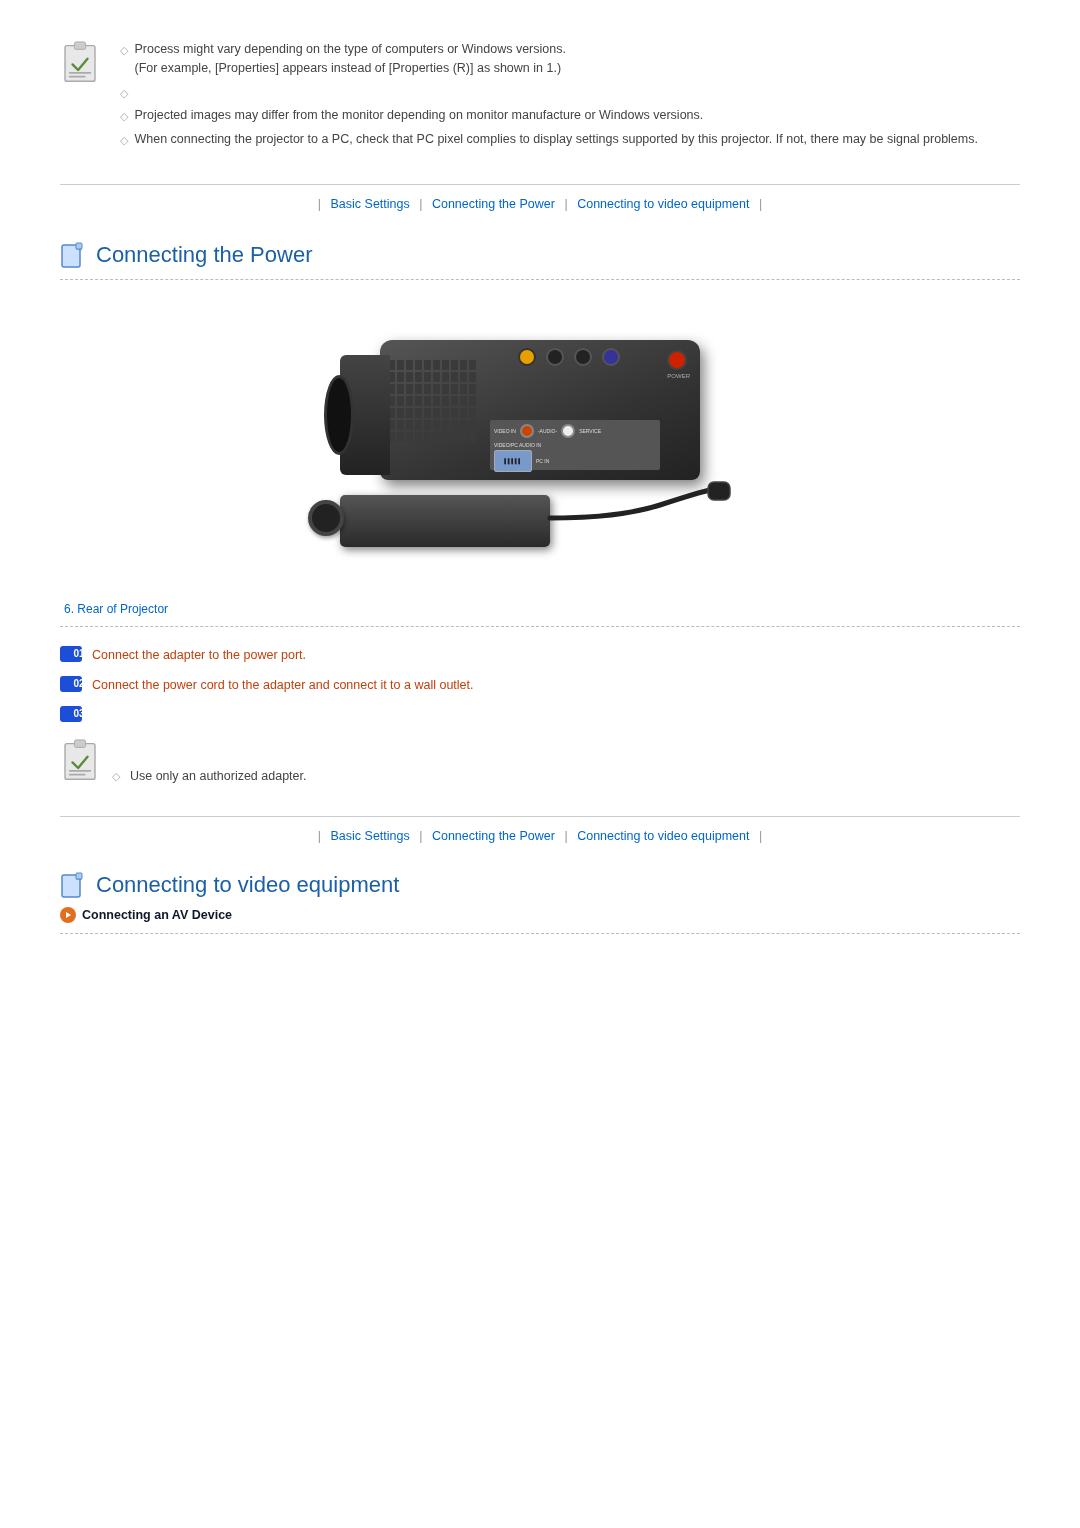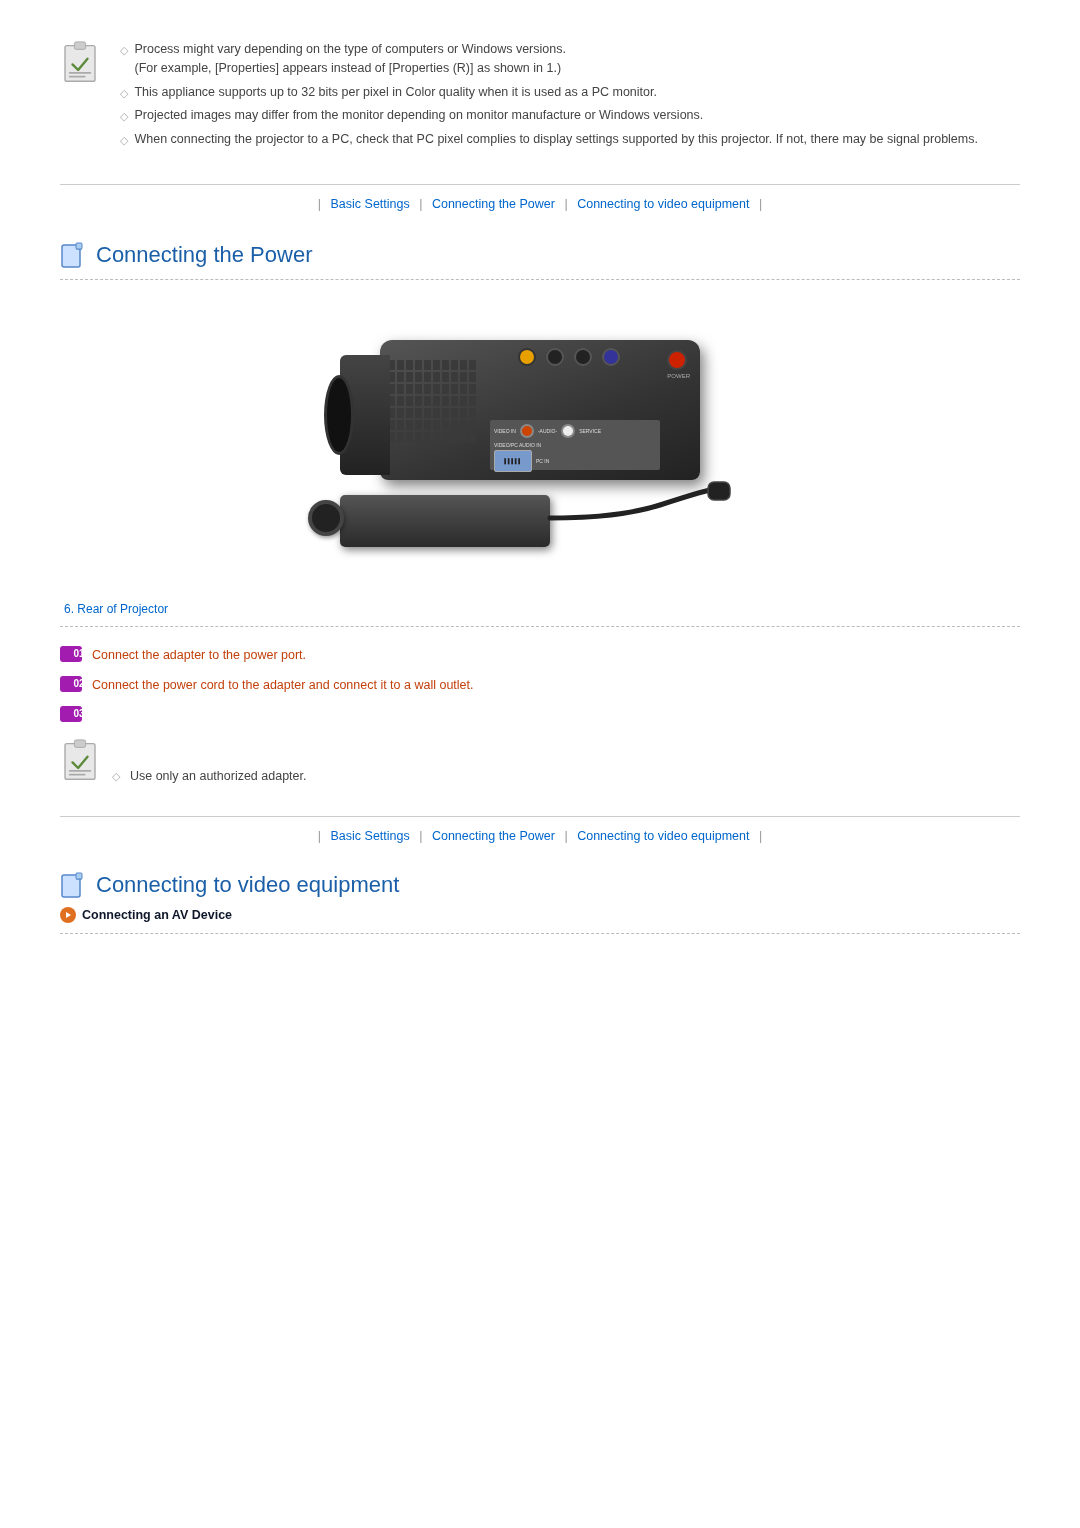--- a/index.html
+++ b/index.html
@@ -118,21 +118,21 @@
       display: flex;
       align-items: center;
       justify-content: center;
       font-size: 10px;
       font-weight: bold;
       color: #fff;
       margin-right: 10px;
       flex-shrink: 0;
       margin-top: 1px;
     }
-    .step-badge.orange { background: #a21caf; padding-left: 16px; }
+    .step-badge.orange { background: #1d4ed8; padding-left: 16px; }
     .step-text {
       font-size: 12.5px;
       color: #c2410c;
       line-height: 1.6;
     }
     
     .note-small {
       display: flex;
       align-items: flex-end;
       margin: 16px 0;
@@ -187,21 +187,20 @@
         <rect x="8" y="38" width="18" height="2" rx="1" fill="#aaa"></rect>
       </svg>
     </div>
     <div class="note-text-block">
       <div class="note-item">
         <span class="diamond">◇</span>
         <span>Process might vary depending on the type of computers or Windows versions.<br>(For example, [Properties] appears instead of [Properties (R)] as shown in 1.)</span>
       </div>
       <div class="note-item">
         <span class="diamond">◇</span>
-        <span>This appliance supports up to 32 bits per pixel in Color quality when it is used as a PC monitor.</span>
       </div>
       <div class="note-item">
         <span class="diamond">◇</span>
         <span>Projected images may differ from the monitor depending on monitor manufacture or Windows versions.</span>
       </div>
       <div class="note-item">
         <span class="diamond">◇</span>
         <span>When connecting the projector to a PC, check that PC pixel complies to display settings supported by this projector. If not, there may be signal problems.</span>
       </div>
     </div>

